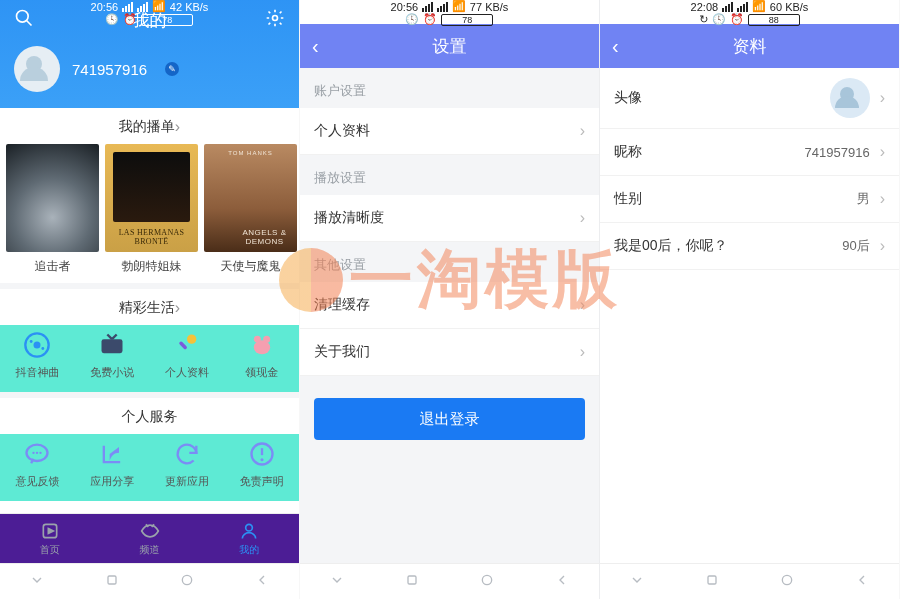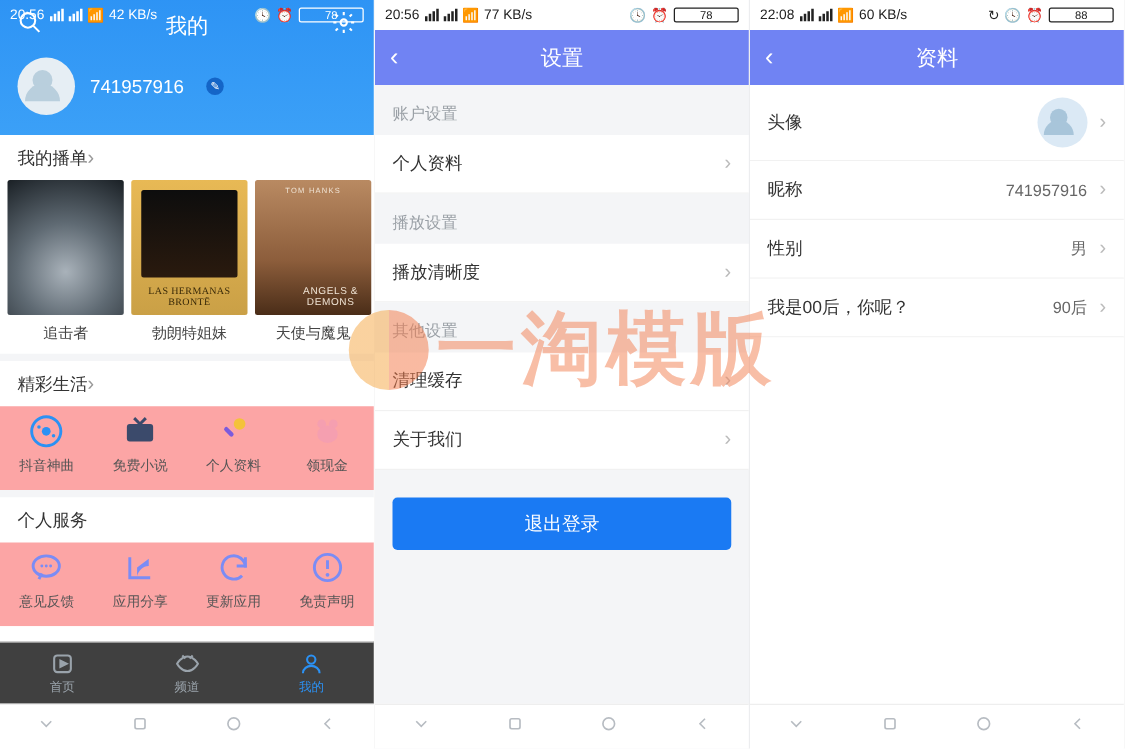--- a/index.html
+++ b/index.html
@@ -25,20 +25,21 @@
   
   .status-bar {
     height: 24px;
     display: flex;
     align-items: center;
     justify-content: space-between;
     padding: 0 8px;
     font-size: 11px;
     position: relative;
     z-index: 5;
+    flex-direction: column;
   }
   .status-dark { color: #222; background: #fff; }
   .status-light { color: #fff; }
   .sb-left, .sb-right { display: flex; align-items: center; gap: 4px; }
   .sig { display: inline-flex; align-items: flex-end; gap: 1px; }
   .sig span { width: 2px; background: currentColor; }
   .sig span:nth-child(1){height:4px}.sig span:nth-child(2){height:6px}
   .sig span:nth-child(3){height:8px}.sig span:nth-child(4){height:10px}
   .batt { border: 1px solid currentColor; border-radius: 2px; padding: 0 20px; font-size:9px; line-height:10px;}
 
@@ -61,21 +62,21 @@
     width:46px;height:46px;border-radius:50%;
     background:#e6eef4;display:flex;align-items:center;justify-content:center;
   }
   .avatar-head{width:16px;height:16px;border-radius:50%;background:#b9cfdd;position:relative;top:-5px;}
   .avatar-body{width:28px;height:14px;border-radius:14px 14px 0 0;background:#b9cfdd;position:relative;top:5px;margin-left:-22px;}
   .uname { font-size:15px; font-weight:500; }
   .badge { display:inline-flex;width:14px;height:14px;border-radius:50%;background:#1465c7;align-items:center;justify-content:center;font-size:9px;margin-left:6px;}
 
   
   .sec-hd {
-    display:flex;align-items:center;justify-content:flex-start;
+    display:flex;align-items:center;justify-content:center;
     padding:10px 14px 8px; font-size:14px; color:#333; background:#fff;
   }
   .chev { color:#999; font-size:16px; }
   .shadow-sep { height:6px; background:#f4f5f7; }
 
   
   .thumbs { display:flex; gap:6px; padding:0 6px 8px; background:#fff; }
   .thumb { width:104px; text-align:center; }
   .poster {
     width:93px; height:108px; border-radius:2px;
@@ -84,28 +85,28 @@
   .poster.p1 { background: radial-gradient(circle at 50% 68%, #a9b2ba 0%, #5f6a73 45%, #1a2025 100%); }
   .poster.p2 { background: linear-gradient(180deg,#e8b955 0%, #caa046 100%); }
   .p2-inner { position:absolute; top:8px;left:8px;right:8px;bottom:30px;background:linear-gradient(180deg,#0d0d0d,#2a1a0e); border-radius:2px;}
   .p2-cap{position:absolute;bottom:6px;left:0;right:0;text-align:center;font-size:8px;color:#3a2a08;font-family:serif;letter-spacing:.3px;}
   .poster.p3 { background: linear-gradient(180deg,#b98a62 0%, #8c5d3b 60%, #4a2d18 100%); }
   .p3-top{position:absolute;top:6px;left:0;right:0;text-align:center;font-size:6px;color:#f0e4d5;letter-spacing:1px;}
   .p3-bot{position:absolute;bottom:6px;left:0;right:0;text-align:center;font-size:8px;color:#f0e4d5;letter-spacing:.5px;padding-left:28px;}
   .tlabel { font-size:12px; color:#444; margin-top:6px; }
 
   
-  .grid4 { display:flex; padding: 6px 0 12px; background:#fca5a5; }
+  .grid4 { display:flex; padding: 6px 0 12px; background:#5eead4; }
   .cell { flex:1; display:flex; flex-direction:column; align-items:center; gap:6px; }
   .cell .lbl { font-size:11px; color:#555; }
   .ic { width:28px; height:28px; }
 
   
   .tabbar {
-    display:flex; border-top:1px solid #eee; height:50px; background:#404040;
+    display:flex; border-top:1px solid #eee; height:50px; background:#4c1d95;
   }
   .tab { flex:1; display:flex; flex-direction:column; align-items:center; justify-content:center; gap:2px; font-size:10px; color:#9aa3ab; }
   .tab.active { color:#2b91f4; }
   .tab svg { width:20px; height:20px; }
 
   
   .navbar { height:36px; display:flex; align-items:center; justify-content:space-around; color:#b7bcc2; border-top:1px solid #eee; background:#fff;}
   .navbar svg { width:16px; height:16px; }
 
   

